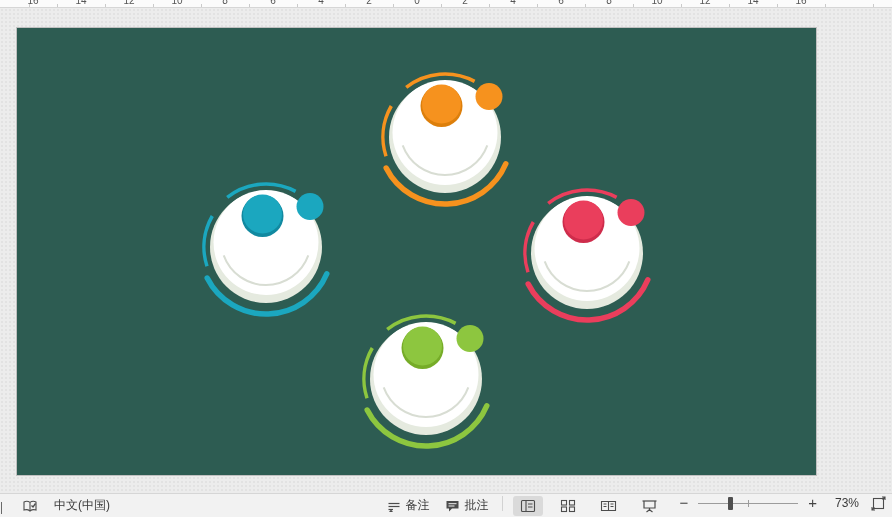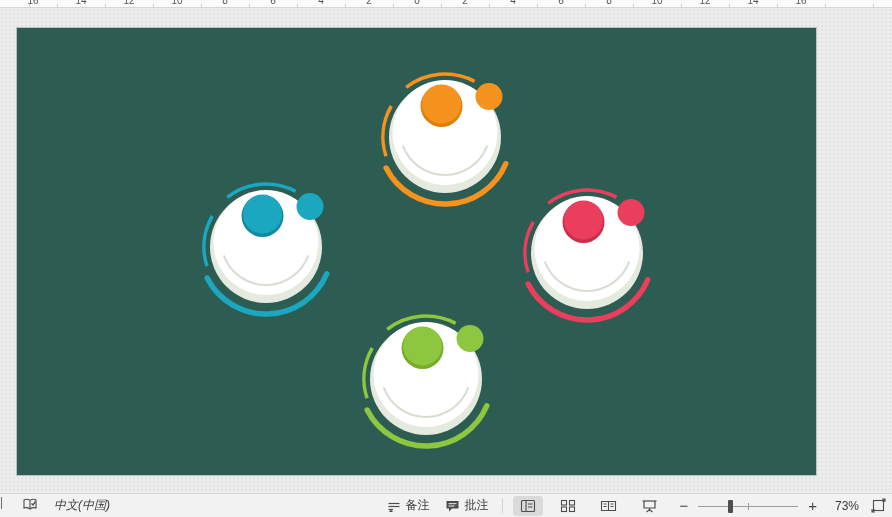--- a/index.html
+++ b/index.html
@@ -40,27 +40,27 @@
   .egg-orange { left:343px; top:29px; }
   .egg-teal   { left:164px; top:139px; }
   .egg-red    { left:485px; top:145px; }
   .egg-green  { left:324px; top:271px; }
 
   
   .statusbar { position:absolute; left:0; bottom:0; width:892px; height:24px;
                background:#f2f2f2; border-top:1px solid #d6d6d6;
                display:flex; align-items:center; padding:0 6px 0 0; font-size:12px; color:#3a3a3a; }
   .statusbar svg { display:block; }
-  .sb-left { display:flex; align-items:flex-start;font-style:italic; }
+  .sb-left { display:flex; align-items:flex-end; }
   .sb-cut-icon { width:4px; height:12px; border-right:1.5px solid #6a6a6a; border-left:1.5px solid #6a6a6a;
                  margin-left:-2px; }
   .sb-spell { margin-left:20px; }
   .sb-lang { margin-left:16px; }
   .sb-spacer { flex:1; }
-  .sb-right { display:flex; align-items:center; }
+  .sb-right { display:flex; }
   .sb-item { display:flex; align-items:center; gap:4px; margin-left:16px; cursor:default; }
   .sb-sep { width:1px; height:15px; background:#d2d2d2; margin-left:14px; }
   .view-btn { margin-left:10px; padding:3px 7px; border-radius:3px; display:flex; align-items:center; }
   .view-btn.selected { background:#dadada; }
   .zoom-minus, .zoom-plus { font-size:15px; color:#444; margin-left:14px; line-height:14px; }
   .zoom-plus { margin-left:10px; }
   .zoom-slider { position:relative; width:100px; height:14px; margin-left:10px; }
   .zoom-track { position:absolute; left:0; top:7px; width:100%; height:1px; background:#9c9c9c; }
   .zoom-mid { position:absolute; left:50%; top:4px; width:1px; height:7px; background:#9c9c9c; }
   .zoom-handle { position:absolute; left:30px; top:1px; width:5px; height:13px; background:#4f4f4f; border-radius:1px; }

